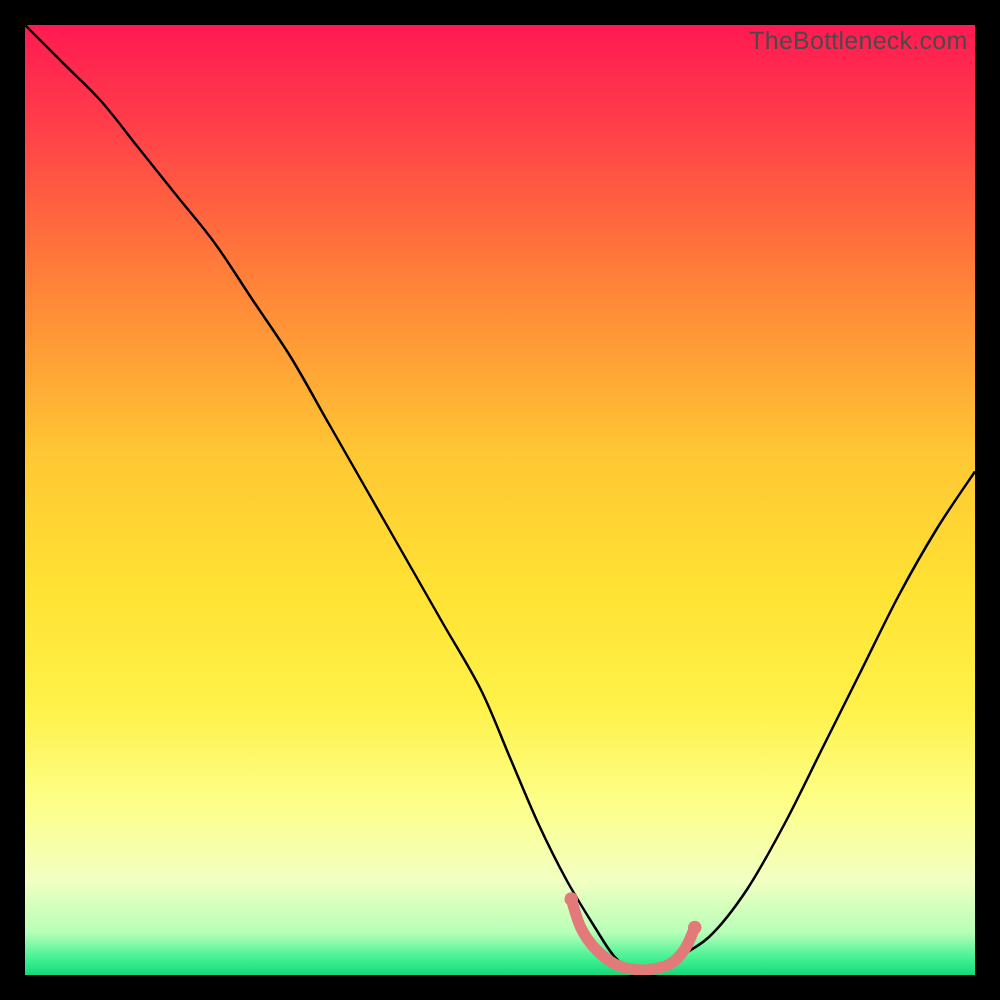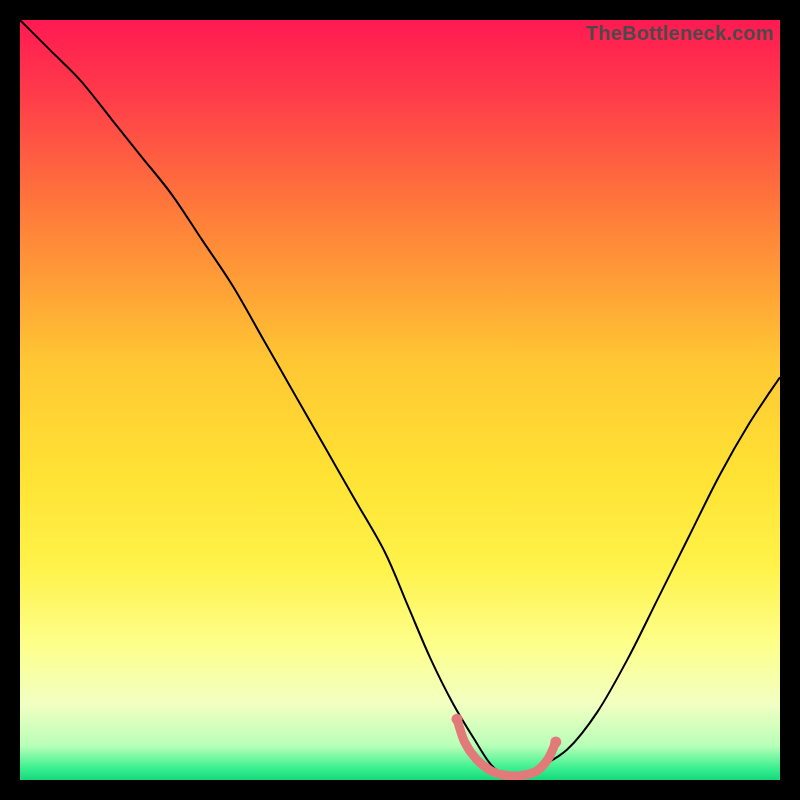--- a/index.html
+++ b/index.html
@@ -20,21 +20,21 @@
   .gradient-bg {
     position: absolute;
     inset: 0;
   }
   .watermark {
     position: absolute;
     top: 2px;
     right: 6px;
     font-family: Arial, Helvetica, sans-serif;
     font-size: 20px;
-    font-weight: 700;
+    font-weight: 400;
     color: #4a4a4a;
     letter-spacing: 0.2px;
     user-select: none;
   }
   svg.curve {
     position: absolute;
     inset: 0;
     width: 100%;
     height: 100%;
   }

